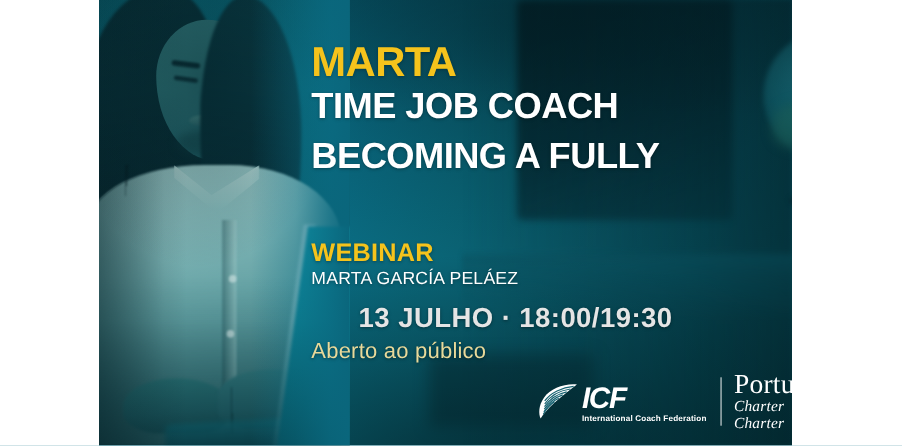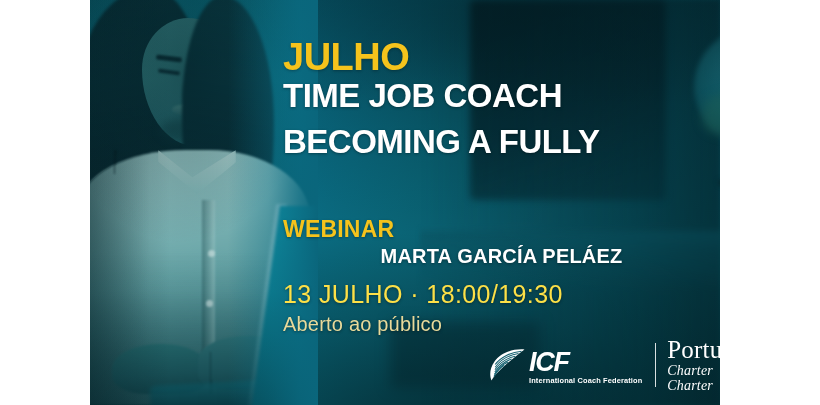--- a/index.html
+++ b/index.html
@@ -408,34 +408,34 @@
   .d-line { margin: 0; white-space: nowrap; }
   .d-webinar {
     color: #F5C31C;
     font-size: 23px;
     font-weight: 700;
     letter-spacing: 0.2px;
     text-shadow: 0 1px 3px rgba(0,0,0,0.35);
   }
   .d-speaker {
     color: #ffffff;
-    font-size: 20px;
-    font-weight: 700;
+    font-size: 16px;
+    font-weight: 400;
     letter-spacing: 0.2px;
     margin-top: 2px;
     text-shadow: 0 1px 3px rgba(0,0,0,0.35);
-    text-align: center;
   }
   .d-date {
-    color: #fde047;
+    color: #e5e5e5;
     font-size: 25px;
-    font-weight: 400;
+    font-weight: 700;
     letter-spacing: 0.4px;
     margin-top: 12px;
     text-shadow: 0 1px 3px rgba(0,0,0,0.4);
+    margin-left: 43px;
   }
   .d-cta {
     color: #F5C31C;
     font-size: 23px;
     font-weight: 700;
     letter-spacing: 0.2px;
     margin-top: 4px;
     text-shadow: 0 1px 3px rgba(0,0,0,0.4);
   }
   .d-open {
@@ -550,21 +550,21 @@
       <div class="laptop-base"></div>
       <div class="laptop-edge"></div>
       <div class="laptop-screen"></div>
       <div class="photo-dim"></div>
       <div class="photo-fade"></div>
     </div>
 
     <div class="copy">
 
       <div class="headline-block">
-        <p class="hl hl-yellow l1">JULHO</p>
+        <p class="hl hl-yellow l1">MARTA</p>
         <p class="hl hl-white l2">TIME JOB COACH</p>
         <p class="hl hl-white l1">BECOMING A FULLY</p>
       </div>
 
       <div class="details-block">
         <p class="d-line d-webinar">WEBINAR</p>
         <p class="d-line d-speaker">MARTA GARCÍA PELÁEZ</p>
         <p class="d-line d-date">13 JULHO · 18:00/19:30</p>
         <p class="d-line d-open">Aberto ao público</p>
       </div>

